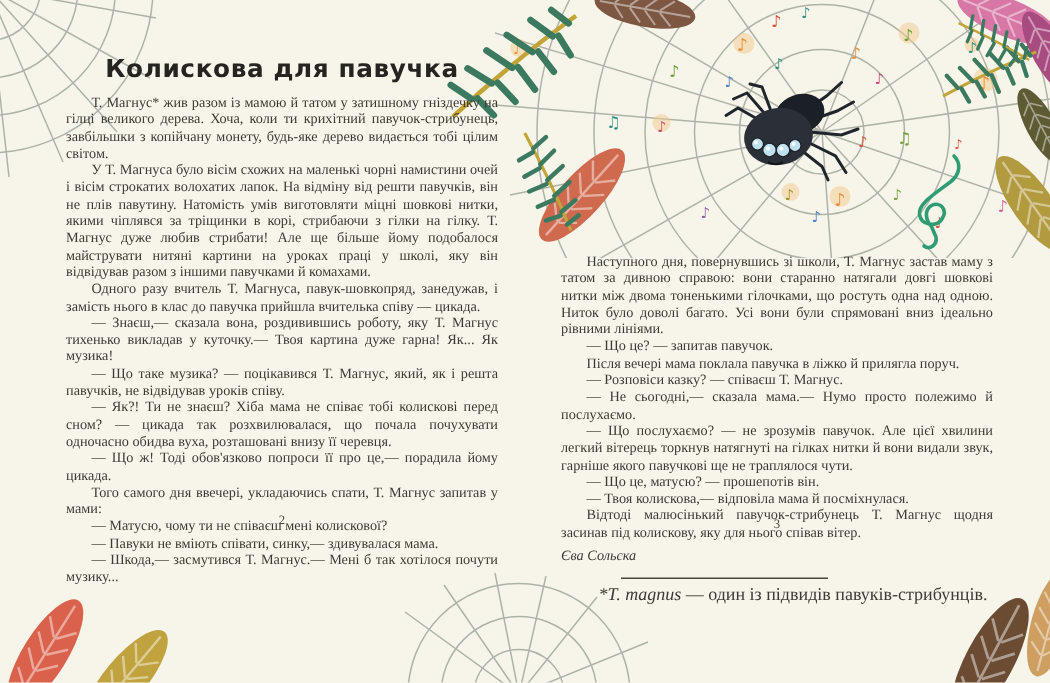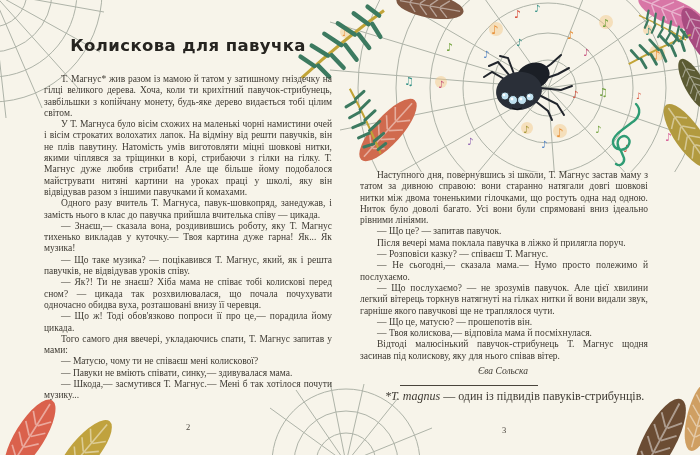--- a/index.html
+++ b/index.html
@@ -2,32 +2,32 @@
 <html><head>
 <meta charset="utf-8">
 <style>
   html,body{margin:0;padding:0}
   body{
     width:700px;height:455px;position:relative;overflow:hidden;
     background:#f7f4ea;color:#3e3a33;
     font-family:"Liberation Serif",serif;
   }
   .deco{position:absolute;left:0;top:0;width:700px;height:455px;pointer-events:none}
-  .page{position:absolute;top:0;height:455px;z-index:2}
+  .page{position:absolute;top:0;height:374px;z-index:2}
   .page-left{left:44px;width:288px}
-  .page-right{left:360px;width:288px}
+  .page-right{left:374px;width:288px}
   .title{
     font-family:"DejaVu Sans",sans-serif;font-size:16.5px;font-weight:600;
     letter-spacing:.4px;text-align:center;margin:36px 0 0;color:#262420;
   }
   .body{font-size:9.5px;line-height:11.3px;text-align:justify}
-  .page-left .body{margin-top:19px}
+  .page-left .body{margin-top:9px}
   .page-right .body{padding-top:170px}
   .body p{margin:0;text-indent:17px}
-  .author{font-style:italic;font-size:9.5px;text-align:center;margin-top:4px;padding-right:2px}
+  .author{font-style:italic;font-size:9.5px;text-align:left;margin-top:4px;padding-right:2px}
   .fn-rule{border:none;border-top:1px solid #49443c;width:138px;margin:9px 0 3px 40px}
   .footnote{font-size:12px;padding-left:25px}
   .pagenum{position:absolute;bottom:20px;left:0;width:100%;text-align:center;font-size:8.5px;color:#4a453d}
   .page-left .pagenum{bottom:23px}
   .web{stroke:#aeb3a8;stroke-width:1;fill:none}
   .leg{stroke:#20242b;stroke-width:2;fill:none;stroke-linecap:round}
   .note{font-family:"DejaVu Sans",sans-serif}
   .fs{stroke:#c2a437;stroke-width:1.8;fill:none}
   .fl{stroke:#3c7a60;stroke-width:2.6;fill:none;stroke-linecap:round}
   .vein{stroke:#ffffff;stroke-opacity:.45;stroke-width:1.6;fill:none}

